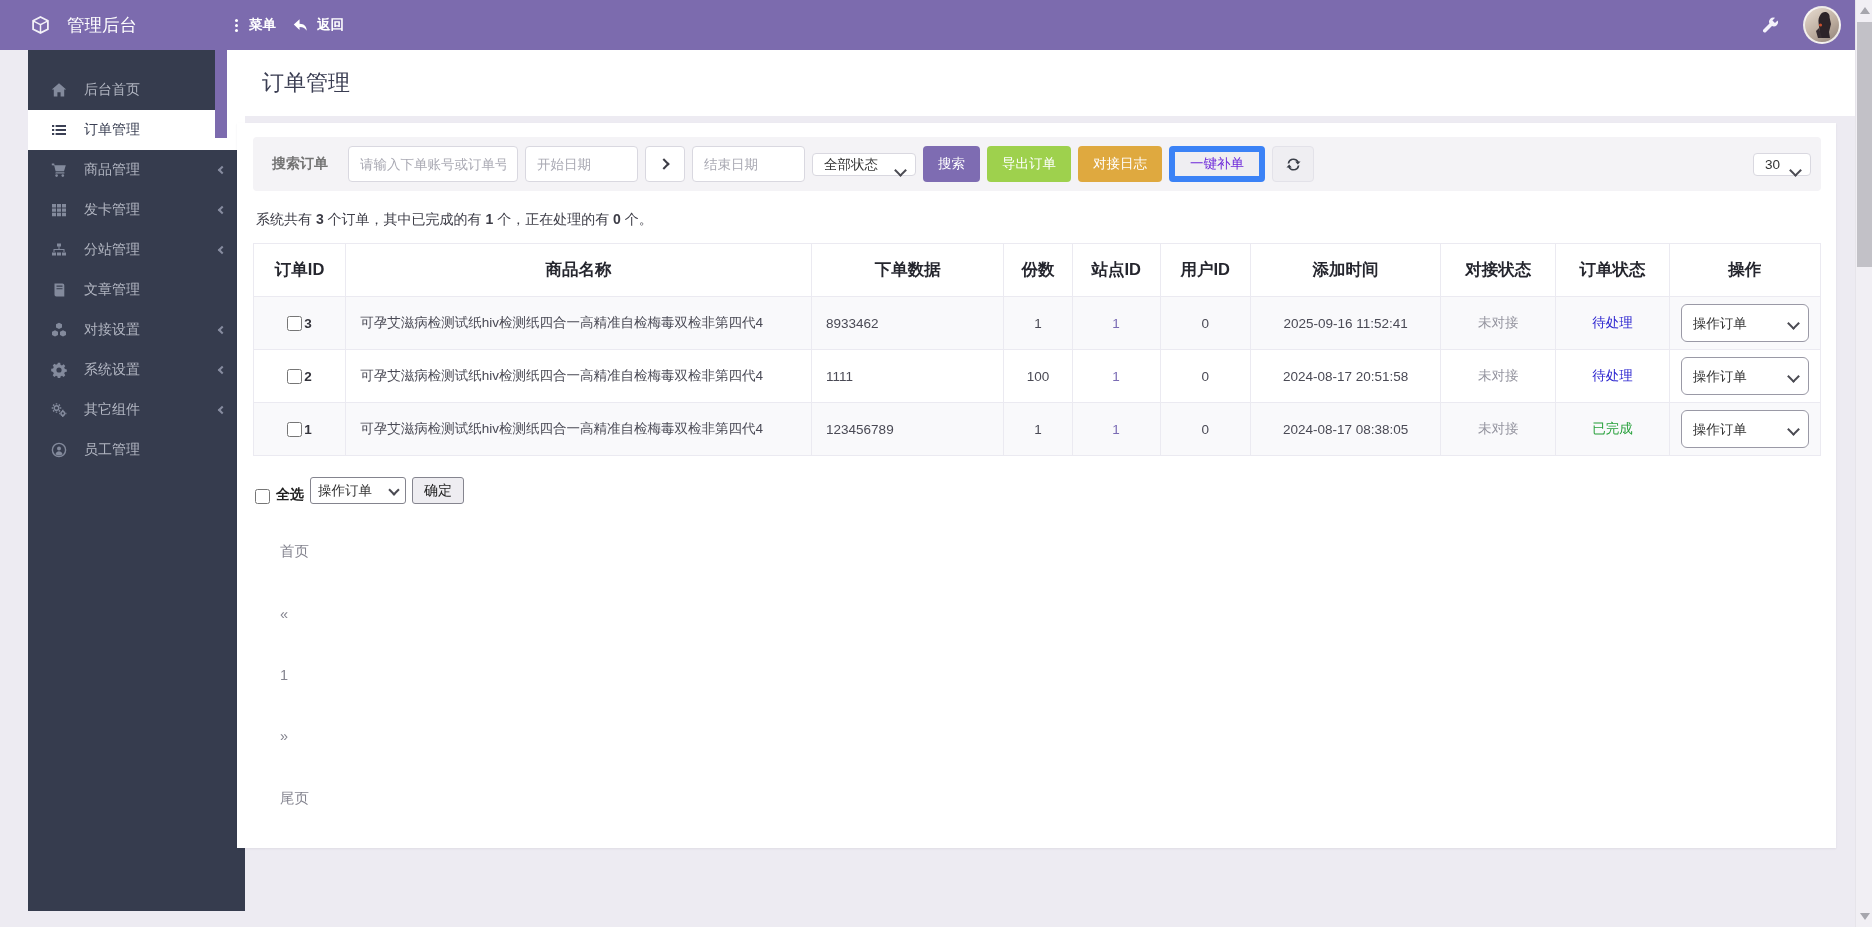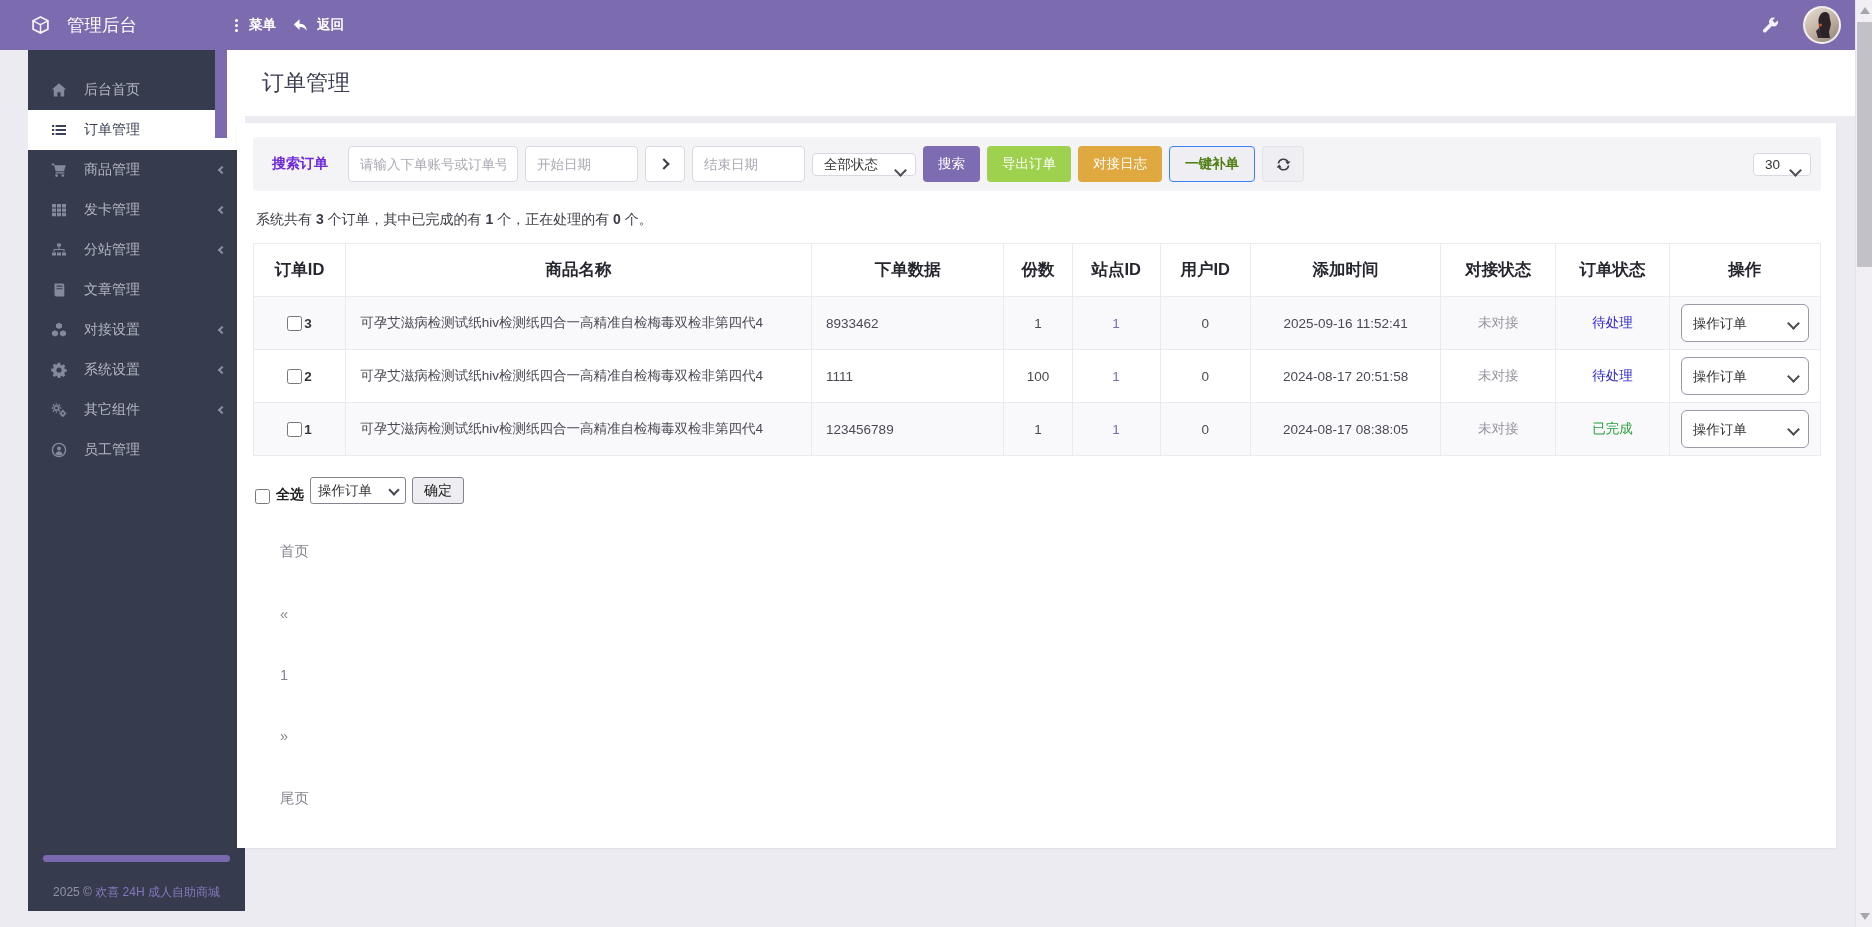--- a/index.html
+++ b/index.html
@@ -26,31 +26,31 @@
   .side-bar-line { position:absolute; left:15px; right:15px; top:0; height:7px; border-radius:4px; background:#7b69af; }
   .side-foot-text { position:absolute; left:0; right:0; bottom:10px; text-align:center; font-size:12px; color:#8f93a5; }
   .side-foot-text .lnk { color:#8577bd; }
 
   
   .content { position:absolute; left:217px; right:17px; top:50px; bottom:0; }
   .page-head { height:66px; background:#fff; display:flex; align-items:center; padding-left:45px; font-size:22px; color:#3a3d52; }
   .card { margin:7px 19px 0 20px; background:#fff; padding:14px 15px 40px 16px; box-shadow:0 1px 2px rgba(40,40,60,.07); }
 
   .well { background:#f4f3f6; border-radius:4px; padding:9px 10px; display:flex; align-items:center; gap:7px; }
-  .well-label { font-weight:bold; font-size:14px; color:#6d28d9; margin:0 13px 0 9px; white-space:nowrap; }
+  .well-label { font-weight:bold; font-size:14px; color:#737373; margin:0 13px 0 9px; white-space:nowrap; }
   .tin { height:36px; border:1px solid #d9d8e0; border-radius:4px; padding:0 11px; font-size:13.5px; color:#333; background:#fff; font-family:inherit; }
   .tin::placeholder { color:#a9a9b3; }
   .w-account { width:170px; } .w-date { width:113px; }
   .btn { height:36px; border:none; border-radius:4px; font-size:13.5px; padding:0 15px; color:#fff; cursor:pointer; font-family:inherit; white-space:nowrap; }
   .b-next { width:40px; background:#fff; border:1px solid #d9d8e0; position:relative; }
   .b-next i { position:absolute; left:14px; top:13px; width:8px; height:8px; border-right:2.5px solid #3c3c46; border-top:2.5px solid #3c3c46; transform:rotate(45deg); }
   .b-search { background:#7e6cb2; }
   .b-export { background:#9ed14d; }
   .b-log { background:#dfa93f; }
-  .b-plain { background:#efeef2; color:#4d7c0f; border:1px solid #3b82f6;font-weight:bold; }
+  .b-plain { background:#efeef2; color:#6d28d9; border:6px solid #3b82f6; }
   .b-refresh { width:42px; background:#efeef2; border:1px solid #e3e2e9; display:flex; align-items:center; justify-content:center; }
   .spacer { flex:1; }
 
   .sel { position:relative; display:inline-block; }
   .sel select { appearance:none; -webkit-appearance:none; -moz-appearance:none; height:23px; border:1px solid #d9d8e0; border-radius:4px; background:#fff; padding:0 28px 0 11px; font-size:13.5px; color:#333; font-family:inherit; cursor:pointer; width:100%; }
   .sel::after { content:""; position:absolute; right:11px; top:13px; width:7px; height:7px; border-right:2px solid #4a4a52; border-bottom:2px solid #4a4a52; transform:rotate(45deg); pointer-events:none; }
   .sel.w-status { width:104px; } .sel.w-size { width:58px; }
   .sel.rowsel { width:128px; }
   .sel.rowsel select { height:38px; border-color:#9a99a6; border-radius:6px; }
   .sel.rowsel::after { top:15px; }
@@ -215,26 +215,20 @@
     <span class="nico">
         <svg width="16" height="16" viewBox="0 0 16 16">
           <circle cx="8" cy="8" r="6.6" fill="none" stroke="currentColor" stroke-width="1.4"></circle>
           <circle cx="8" cy="6.4" r="2" fill="currentColor"></circle>
           <path d="M4.4 12.3c.6-2 2-3.1 3.6-3.1s3 1.1 3.6 3.1a6.6 6.6 0 0 1-7.2 0Z" fill="currentColor"></path>
         </svg>
       </span>
     <span>员工管理</span>
   </div>
 
-  <div class="side-foot">
-    <div class="side-bar-line"></div>
-    <div class="side-foot-text">
-      <span>2025 © </span><span class="lnk">欢喜 24H 成人自助商城</span>
-    </div>
-  </div>
 </div>
 <div class="accent-strip"></div>
 
 <div class="content">
   <div class="page-head">
     <span>订单管理</span>
   </div>
 
   <div class="card">
 

